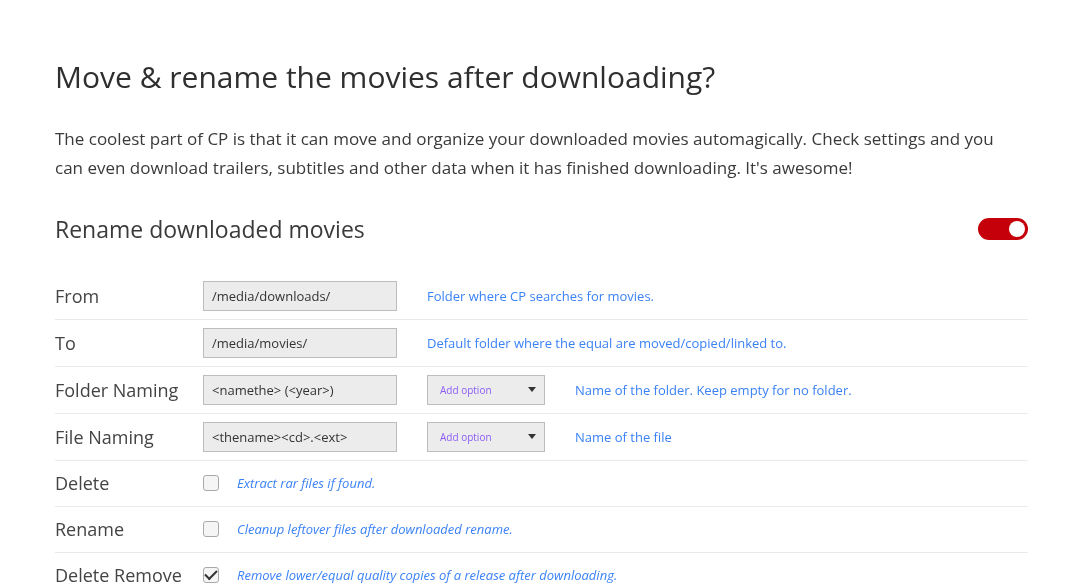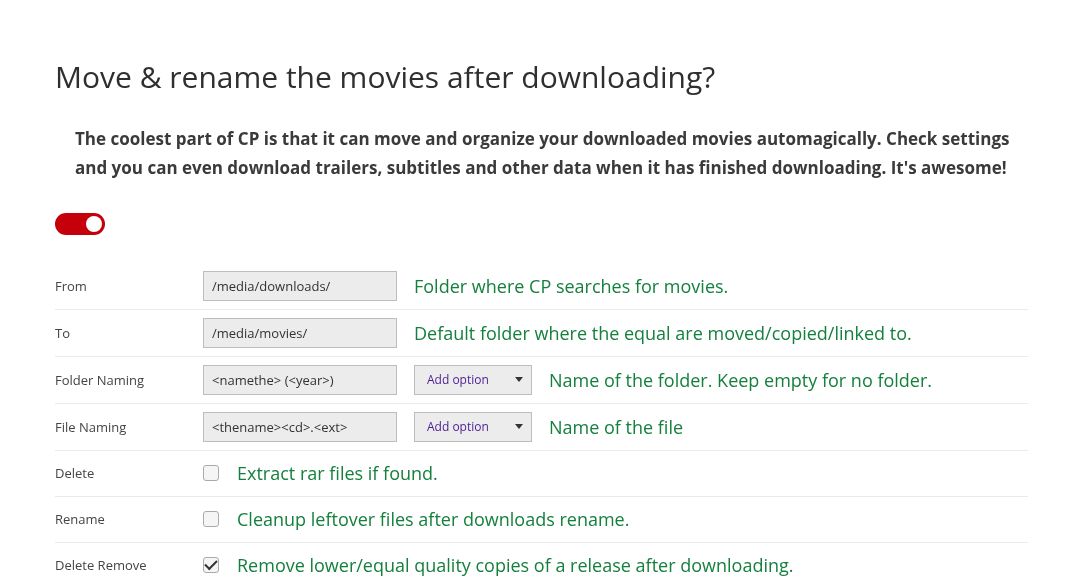--- a/index.html
+++ b/index.html
@@ -16,26 +16,25 @@
     }
     h1 {
       font-size: 30px;
       font-weight: 400;
       color: #2f2f2f;
       margin-bottom: 28px;
       margin-top: 16px;
     }
     .description {
       font-size: 17px;
-      font-weight: 700;
+      font-weight: 400;
       color: #3a3a3a;
       line-height: 1.7;
       margin-bottom: 30px;
       max-width: 970px;
-      margin-left: 20px;
     }
     .section-header {
       display: flex;
       align-items: center;
       justify-content: space-between;
       margin-bottom: 28px;
     }
     .section-header h2 {
       font-size: 23px;
       font-weight: 400;
@@ -63,63 +62,63 @@
     }
     .row {
       display: flex;
       align-items: center;
       padding: 8px 0;
       border-bottom: 1px solid #eaeaea;
       min-height: 46px;
     }
     .row-label {
       width: 148px;
-      font-size: 13px;
+      font-size: 18px;
       color: #444;
       flex-shrink: 0;
     }
     .row-content {
       display: flex;
       align-items: center;
-      gap: 0;
+      gap: 13px;
       flex: 1;
     }
     .text-input {
       width: 194px;
       height: 30px;
       padding: 4px 8px;
       font-size: 13px;
       color: #333;
       background: #ececec;
       border: 1px solid #bdbdbd;
       font-family: inherit;
     }
     .help-text {
-      font-size: 18px;
-      color: #15803d;
+      font-size: 13px;
+      color: #3b82f6;
       margin-left: 17px;
     }
     .checkbox-row .help-text {
       margin-left: 10px;
     }
     .dropdown {
       display: flex;
       align-items: center;
       background: #ececec;
       border: 1px solid #bdbdbd;
       height: 30px;
       padding: 0 8px 0 12px;
       cursor: pointer;
       margin-left: 17px;
       width: 118px;
       justify-content: space-between;
     }
     .dropdown-label {
-      font-size: 12px;
-      color: #4c1d95;
+      font-size: 10px;
+      color: #8b5cf6;
     }
     .dropdown-arrow {
       width: 0;
       height: 0;
       border-left: 4px solid transparent;
       border-right: 4px solid transparent;
       border-top: 5px solid #333;
       margin-left: 12px;
     }
     .checkbox {
@@ -139,30 +138,32 @@
       content: "";
       width: 10px;
       height: 5px;
       border-left: 2px solid #333;
       border-bottom: 2px solid #333;
       transform: rotate(-45deg);
       margin-top: -3px;
     }
     .checkbox-row .row-content {
       gap: 0;
+      font-style: italic;
     }
   </style>
 </head>
 <body>
 
 <h1>Move &amp; rename the movies after downloading?</h1>
 
 <p class="description">The coolest part of CP is that it can move and organize your downloaded movies automagically. Check settings and you can even download trailers, subtitles and other data when it has finished downloading. It's awesome!</p>
 
 <div class="section-header">
+  <h2>Rename downloaded movies</h2>
   <div class="toggle">
     <div class="toggle-knob"></div>
   </div>
 </div>
 
 <div class="settings-table">
 
   <div class="row">
     <div class="row-label">From</div>
     <div class="row-content">
@@ -208,21 +209,21 @@
     <div class="row-content">
       <div class="checkbox"></div>
       <span class="help-text">Extract rar files if found.</span>
     </div>
   </div>
 
   <div class="row checkbox-row">
     <div class="row-label">Rename</div>
     <div class="row-content">
       <div class="checkbox"></div>
-      <span class="help-text">Cleanup leftover files after downloads rename.</span>
+      <span class="help-text">Cleanup leftover files after downloaded rename.</span>
     </div>
   </div>
 
   <div class="row checkbox-row">
     <div class="row-label">Delete Remove</div>
     <div class="row-content">
       <div class="checkbox checked"></div>
       <span class="help-text">Remove lower/equal quality copies of a release after downloading.</span>
     </div>
   </div>

